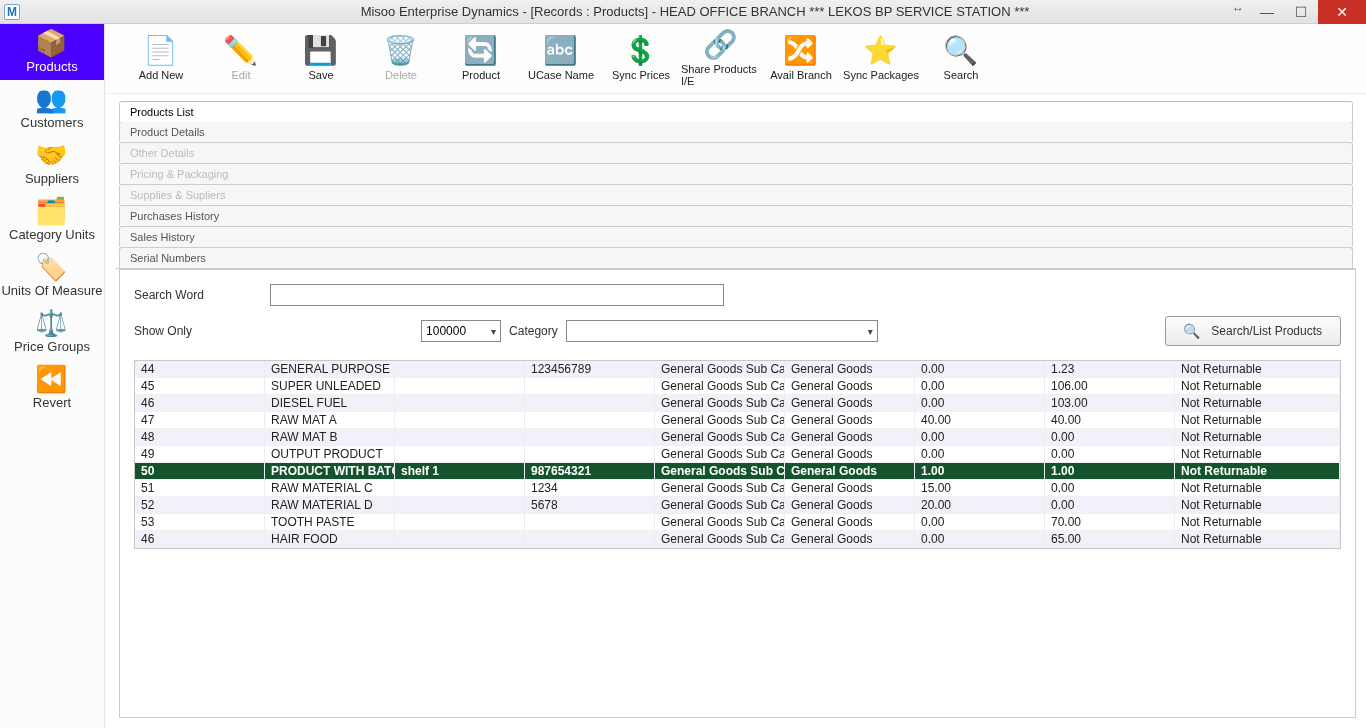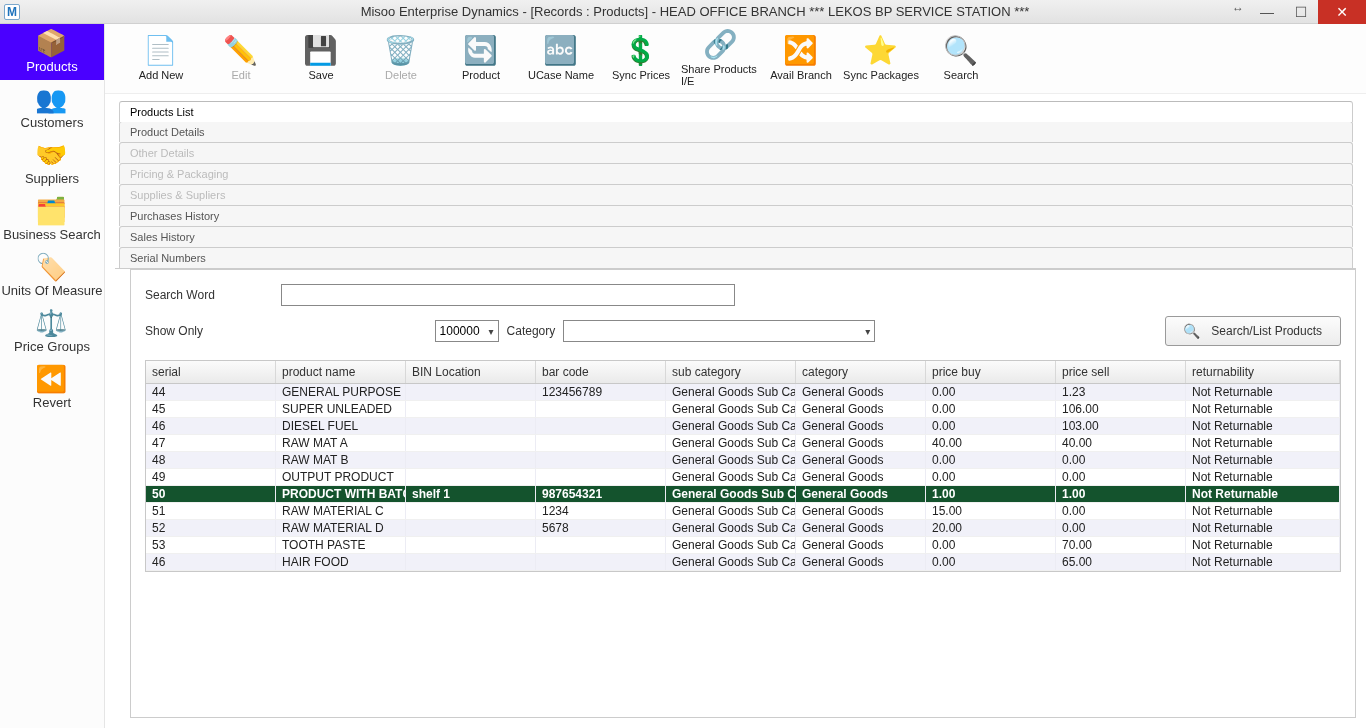--- a/index.html
+++ b/index.html
@@ -36,29 +36,29 @@
 .tbtn.disabled .tlabel{color:#aaa;}
 .tbtn.disabled .tic{color:#bbb;}
 
 
 .tabbar{display:flex;padding:0 4px;border-bottom:1px solid #ccc;margin:6px 10px 0 10px;flex-direction:column;}
 .tab{padding:4px 10px;border:1px solid #ccc;border-bottom:none;font-size:11px;color:#555;background:#f6f6f6;border-top-left-radius:3px;border-top-right-radius:3px;margin-right:-1px;}
 .tab.active{background:#fff;color:#000;position:relative;top:1px;border-top:1px solid #bbb;}
 .tab.disabled{color:#bbb;}
 
 
-.panel{flex:1;border:1px solid #ccc;margin:0 10px 10px 25px;padding:14px;display:flex;flex-direction:column;}
+.panel{flex:1;border:1px solid #ccc;margin:0 10px 10px 14px;padding:14px;display:flex;flex-direction:column;}
 .searchrow{display:flex;align-items:center;margin-bottom:10px;}
 .searchrow label{width:136px;font-size:12px;color:#333;}
 .searchrow .textin{flex:0 0 454px;height:22px;border:1px solid #888;}
 .optrow{display:flex;align-items:center;margin-bottom:14px;}
 .optrow label.main{width:136px;font-size:12px;color:#333;}
 .selbox{height:22px;border:1px solid #888;display:flex;align-items:center;justify-content:space-between;padding:0 4px;font-size:12px;background:#fff;}
 .selbox .arr{font-size:10px;color:#444;}
-.optrow .sel1{width:64px;}
+.optrow .sel1{width:80px;}
 .optrow .catlabel{margin:0 8px 0 8px;font-size:12px;color:#333;}
 .optrow .sel2{width:312px;}
 .optrow .spacer{flex:1;}
 .searchbtn{display:flex;align-items:center;border:1px solid #9a9a9a;border-radius:3px;padding:6px 18px;background:linear-gradient(#fcfcfc,#ececec);font-size:12px;color:#333;}
 .searchbtn .mag{margin-right:10px;font-size:14px;}
 
 
 .tablewrap{border:1px solid #c8c8c8;}
 .thead{display:flex;background:linear-gradient(#fbfbfb,#eaeaea);border-bottom:1px solid #c8c8c8;}
 .th{padding:4px 6px;font-size:12px;color:#333;border-right:1px solid #d8d8d8;white-space:nowrap;overflow:hidden;}
@@ -103,21 +103,21 @@
       <div class="side-item">
         <div class="ic">👥</div>
         <span class="label">Customers</span>
       </div>
       <div class="side-item">
         <div class="ic">🤝</div>
         <span class="label">Suppliers</span>
       </div>
       <div class="side-item">
         <div class="ic">🗂️</div>
-        <span class="label">Business Search</span>
+        <span class="label">Category Units</span>
       </div>
       <div class="side-item">
         <div class="ic">🏷️</div>
         <span class="label">Units Of Measure</span>
       </div>
       <div class="side-item">
         <div class="ic">⚖️</div>
         <span class="label">Price Groups</span>
       </div>
       <div class="side-item">
@@ -205,31 +205,20 @@
           <span class="arr">▾</span>
         </div>
         <div class="spacer"></div>
         <div class="searchbtn">
           <span class="mag">🔍</span>
           <span>Search/List Products</span>
         </div>
       </div>
 
       <div class="tablewrap">
-        <div class="thead" id="thead">
-            <div class="th c0">serial</div>
-            <div class="th c1">product name</div>
-            <div class="th c2">BIN Location</div>
-            <div class="th c3">bar code</div>
-            <div class="th c4">sub category</div>
-            <div class="th c5">category</div>
-            <div class="th c6">price buy</div>
-            <div class="th c7">price sell</div>
-            <div class="th c8">returnability</div>
-          </div>
         <div id="tbody">
             <div class="trow">
               <div class="td c0">44</div>
               <div class="td c1">GENERAL PURPOSE INK</div>
               <div class="td c2"></div>
               <div class="td c3">123456789</div>
               <div class="td c4">General Goods Sub Cat...</div>
               <div class="td c5">General Goods</div>
               <div class="td c6">0.00</div>
               <div class="td c7">1.23</div>

